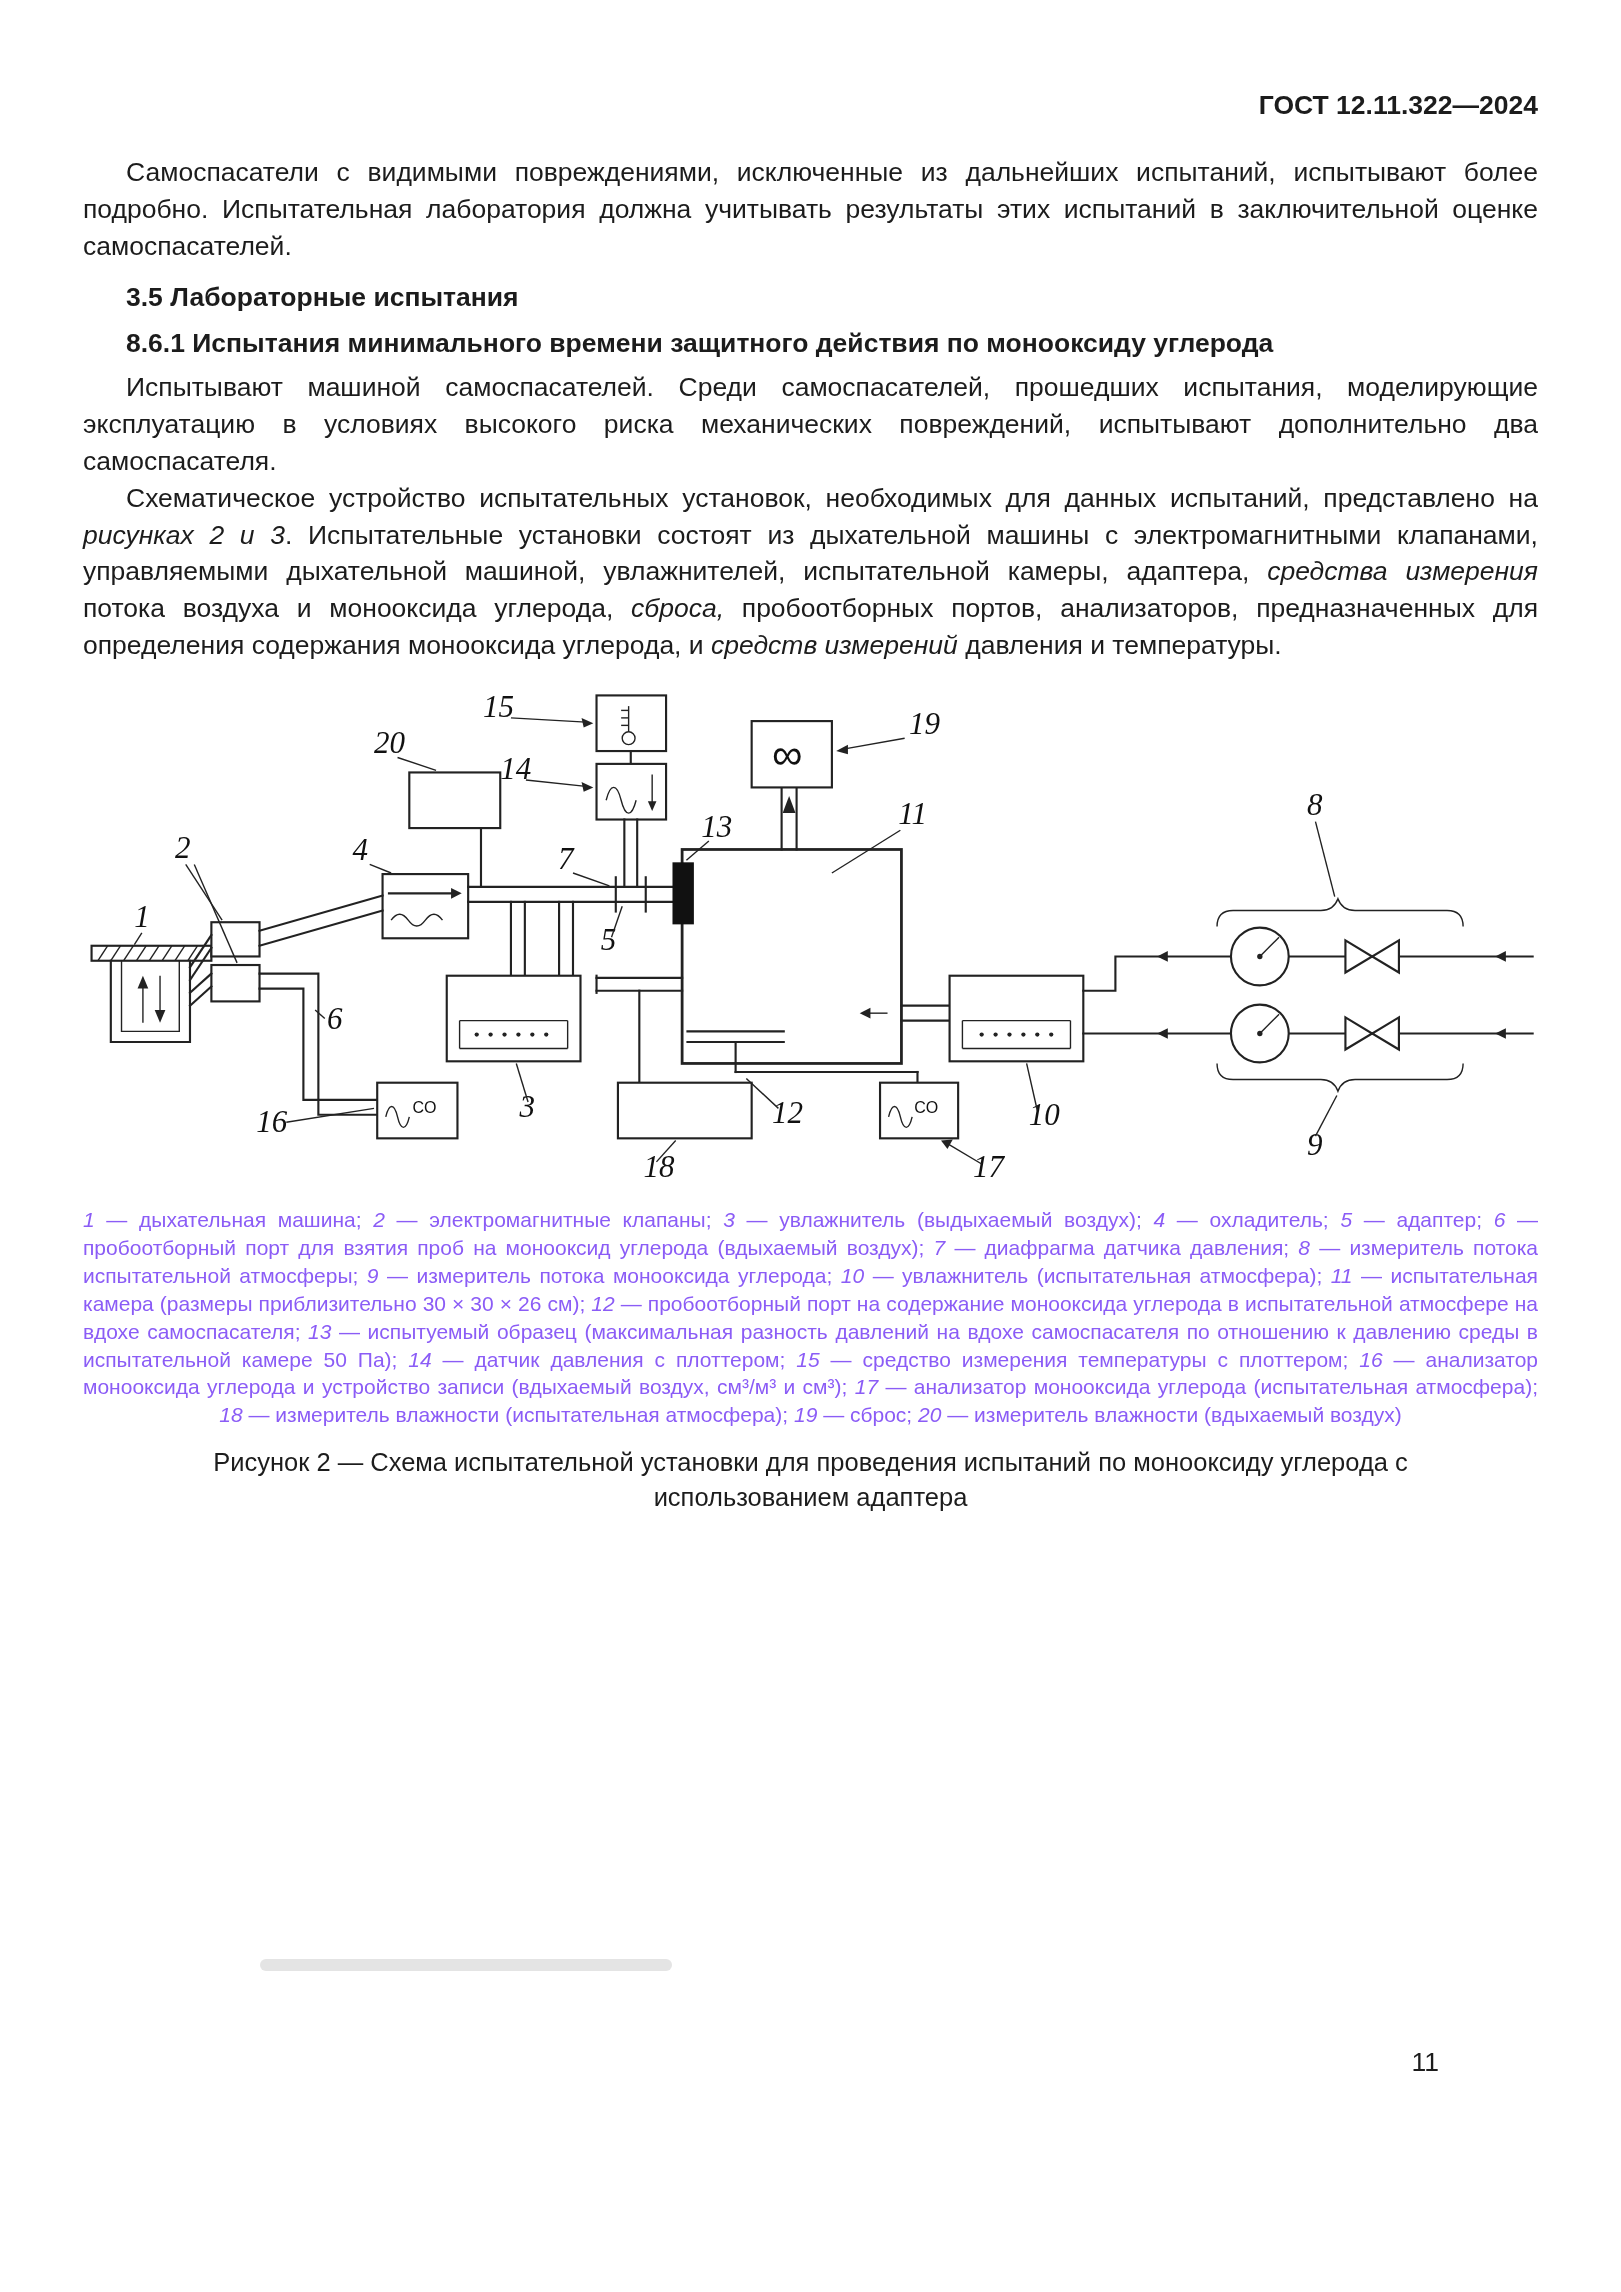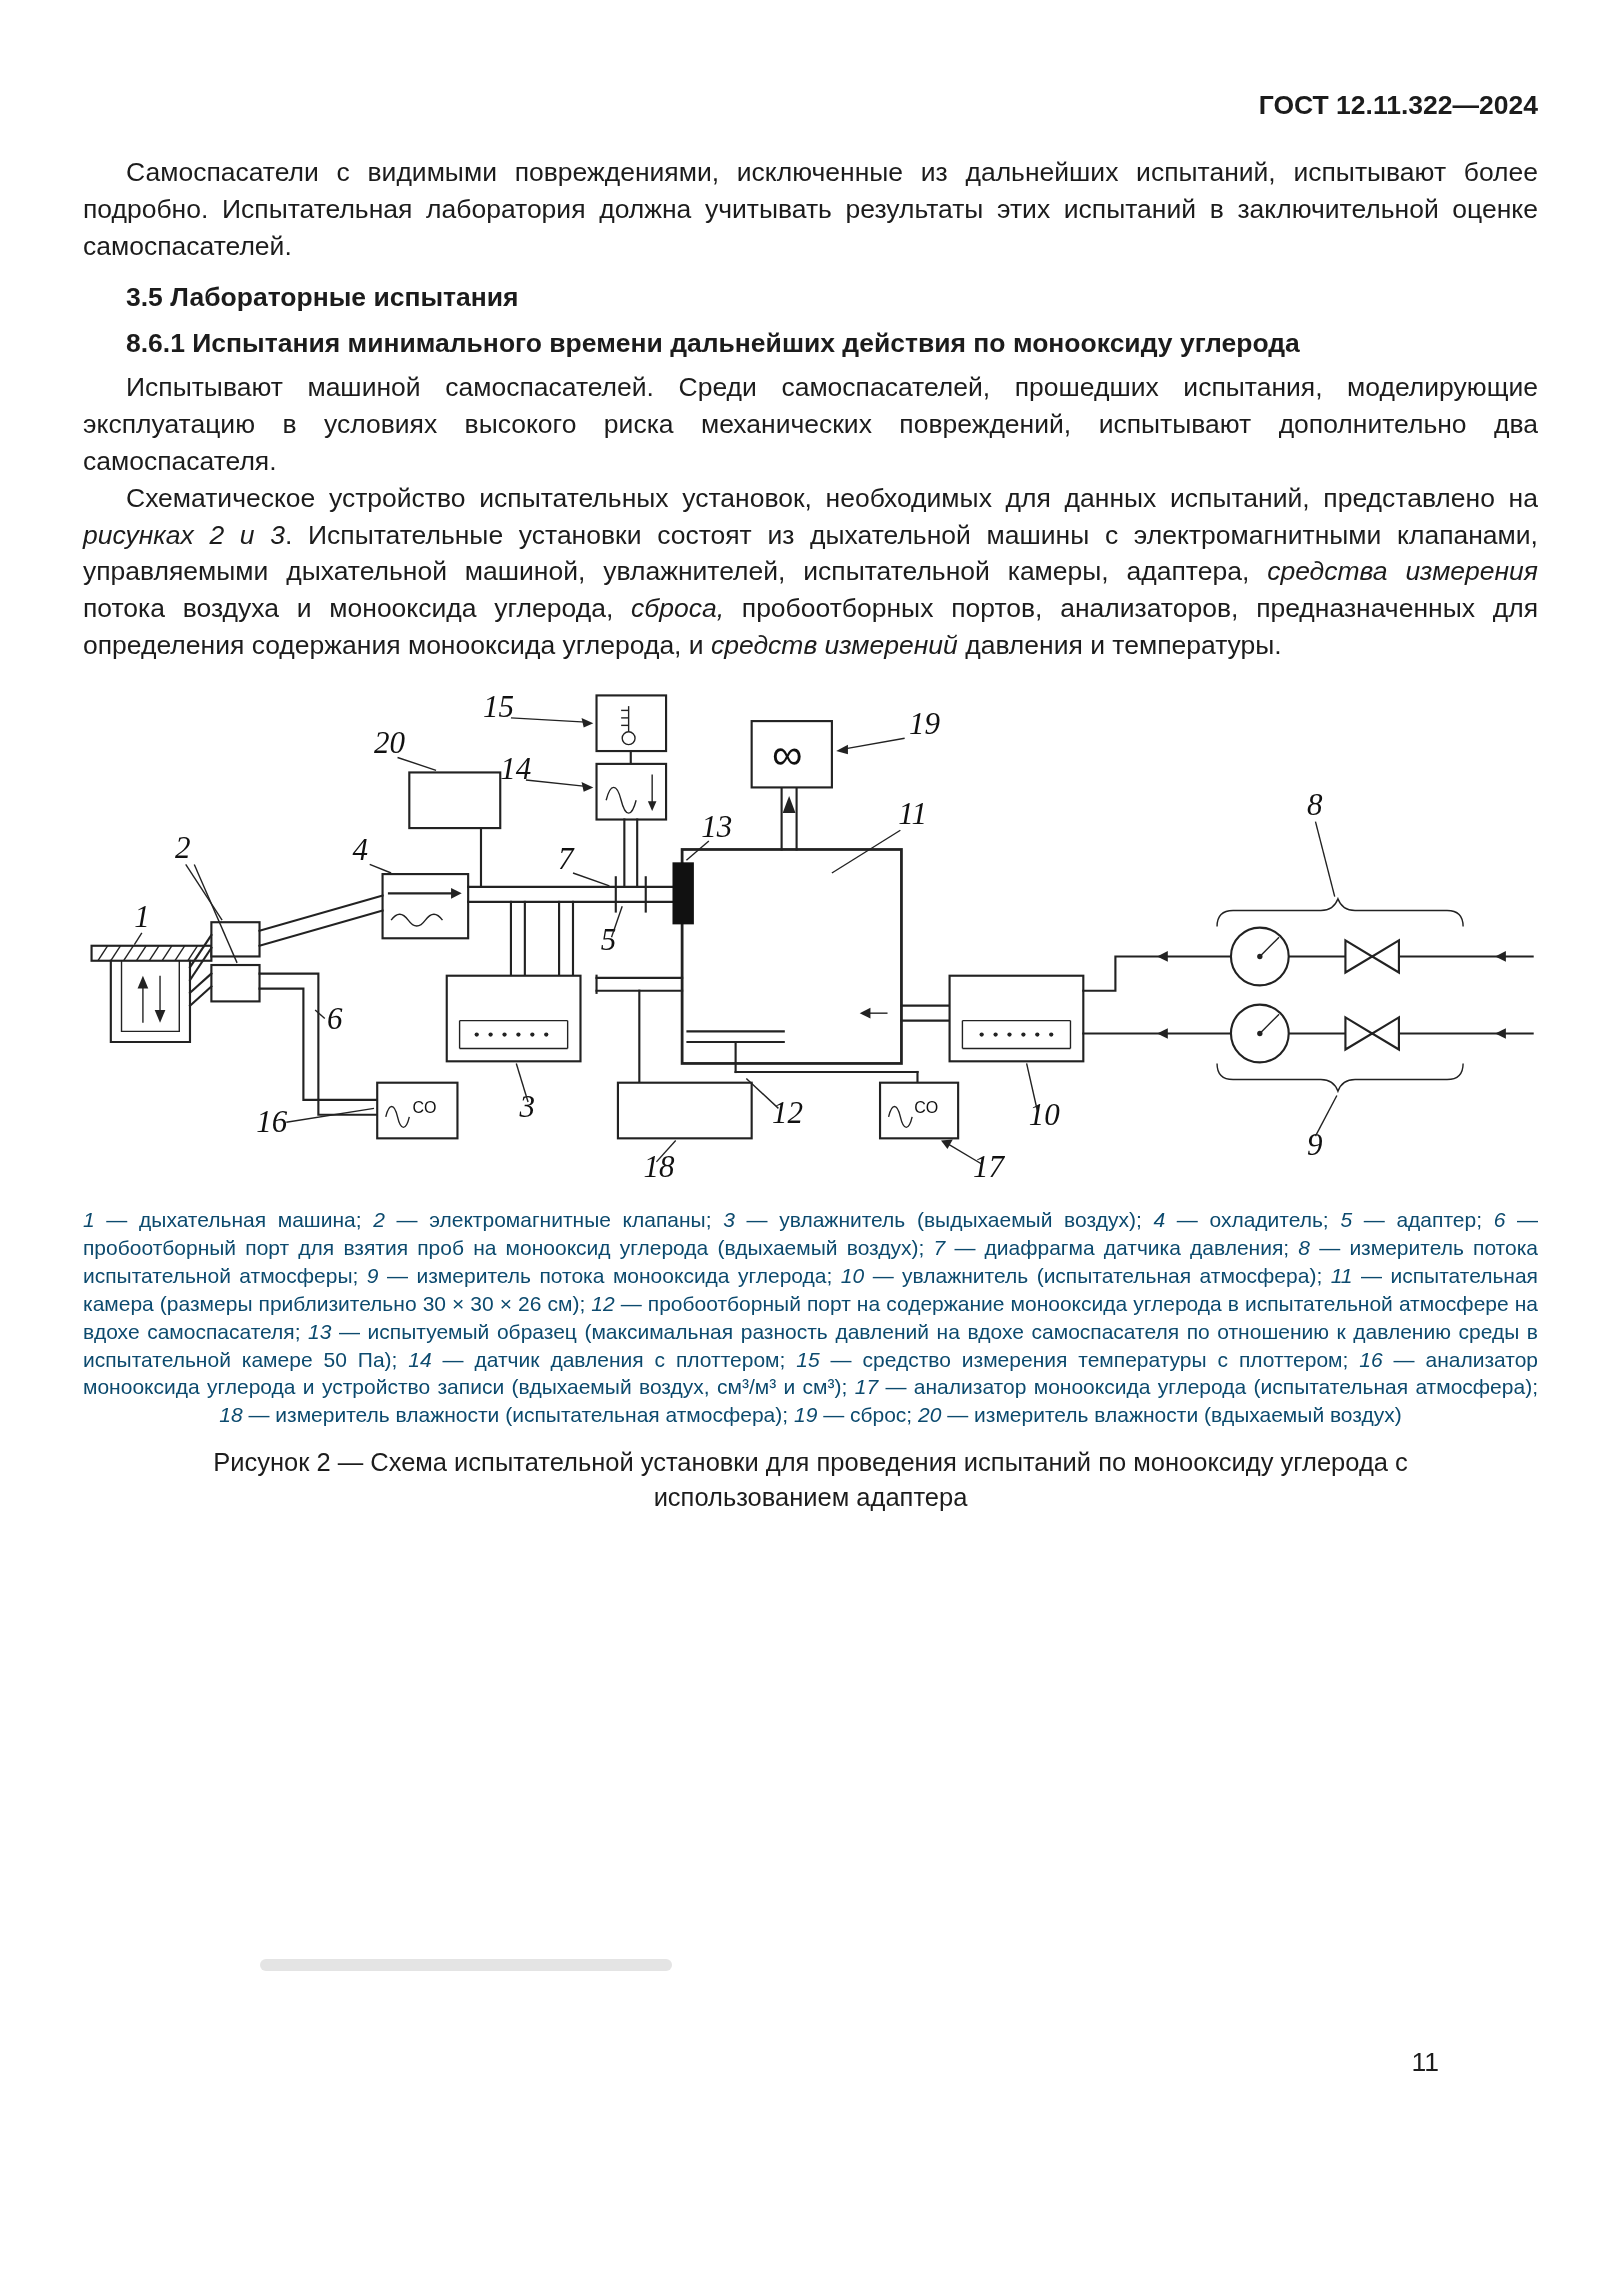--- a/index.html
+++ b/index.html
@@ -10,21 +10,21 @@
   .page-inner{padding:90px 83px 0 83px;}
   .doc-header{text-align:right;font-weight:bold;font-size:26.5px;margin:0 0 33px 0;}
   .para{font-size:26.5px;line-height:1.39;text-align:justify;text-indent:43px;margin:0;}
   .head{font-size:26.5px;line-height:1.35;font-weight:bold;text-indent:43px;margin:15.7px 0 9.8px 0;text-align:left;}
   .head-sub{margin:9.8px 0 7.8px 0;}
   .it{font-style:italic;}
   .diagram-wrap{margin:25.5px 0 9.8px 0;}
   .diagram-wrap svg{display:block;width:100%;height:auto;}
   .legend{
     font-size:21px;line-height:1.33;text-align:justify;text-align-last:center;
-    margin:13.7px 0 0 0;color:#0c4a6e;
+    margin:13.7px 0 0 0;color:#8b5cf6;
   }
   .legend i{font-style:italic;}
   .fig-caption{
     font-size:25.5px;line-height:1.35;text-align:center;margin:16px auto 0 auto;max-width:1245px;
   }
   .page-number{position:absolute;top:2047px;right:182px;font-size:26.5px;}
   .scan-artifact{position:absolute;left:260px;top:1959px;width:412px;height:11.8px;
     background:#c9c9c9;opacity:.5;border-radius:6.9px;}
   
   .d-line{stroke:#222;stroke-width:2;fill:none;stroke-linecap:square;}
@@ -39,21 +39,21 @@
 </head>
 <body>
 
 <div class="page-inner">
 
   <p class="doc-header">ГОСТ 12.11.322—2024</p>
 
   <p class="para">Самоспасатели с видимыми повреждениями, исключенные из дальнейших испытаний, испытывают более подробно. Испытательная лаборатория должна учитывать результаты этих испытаний в заключительной оценке самоспасателей.</p>
 
   <p class="head">3.5 Лабораторные испытания</p>
-  <p class="head head-sub">8.6.1 Испытания минимального времени дальнейших действия по монооксиду углерода</p>
+  <p class="head head-sub">8.6.1 Испытания минимального времени защитного действия по монооксиду углерода</p>
 
   <p class="para">Испытывают машиной самоспасателей. Среди самоспасателей, прошедших испытания, моделирующие эксплуатацию в условиях высокого риска механических повреждений, испытывают дополнительно два самоспасателя.</p>
 
   <p class="para"><span>Схематическое устройство испытательных установок, необходимых для данных испытаний, представлено на </span><span class="it">рисунках 2 и 3</span><span>. Испытательные установки состоят из дыхательной машины с электромагнитными клапанами, управляемыми дыхательной машиной, увлажнителей, испытательной камеры, адаптера, </span><span class="it">средства измерения</span><span> потока воздуха и монооксида углерода, </span><span class="it">сброса,</span><span> пробоотборных портов, анализаторов, предназначенных для определения содержания монооксида углерода, и </span><span class="it">средств измерений</span><span> давления и температуры.</span></p>
 
   <div class="diagram-wrap">
     <svg viewBox="0 0 1360 470" xmlns="http://www.w3.org/2000/svg">
 
       <g>
         <rect class="d-box" x="8" y="240" width="112" height="14"></rect>

